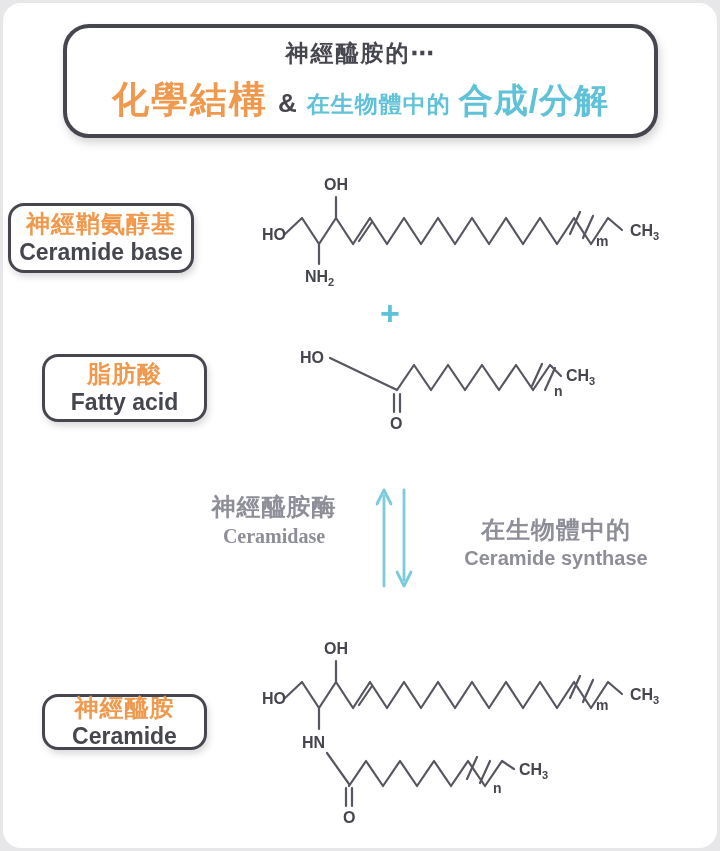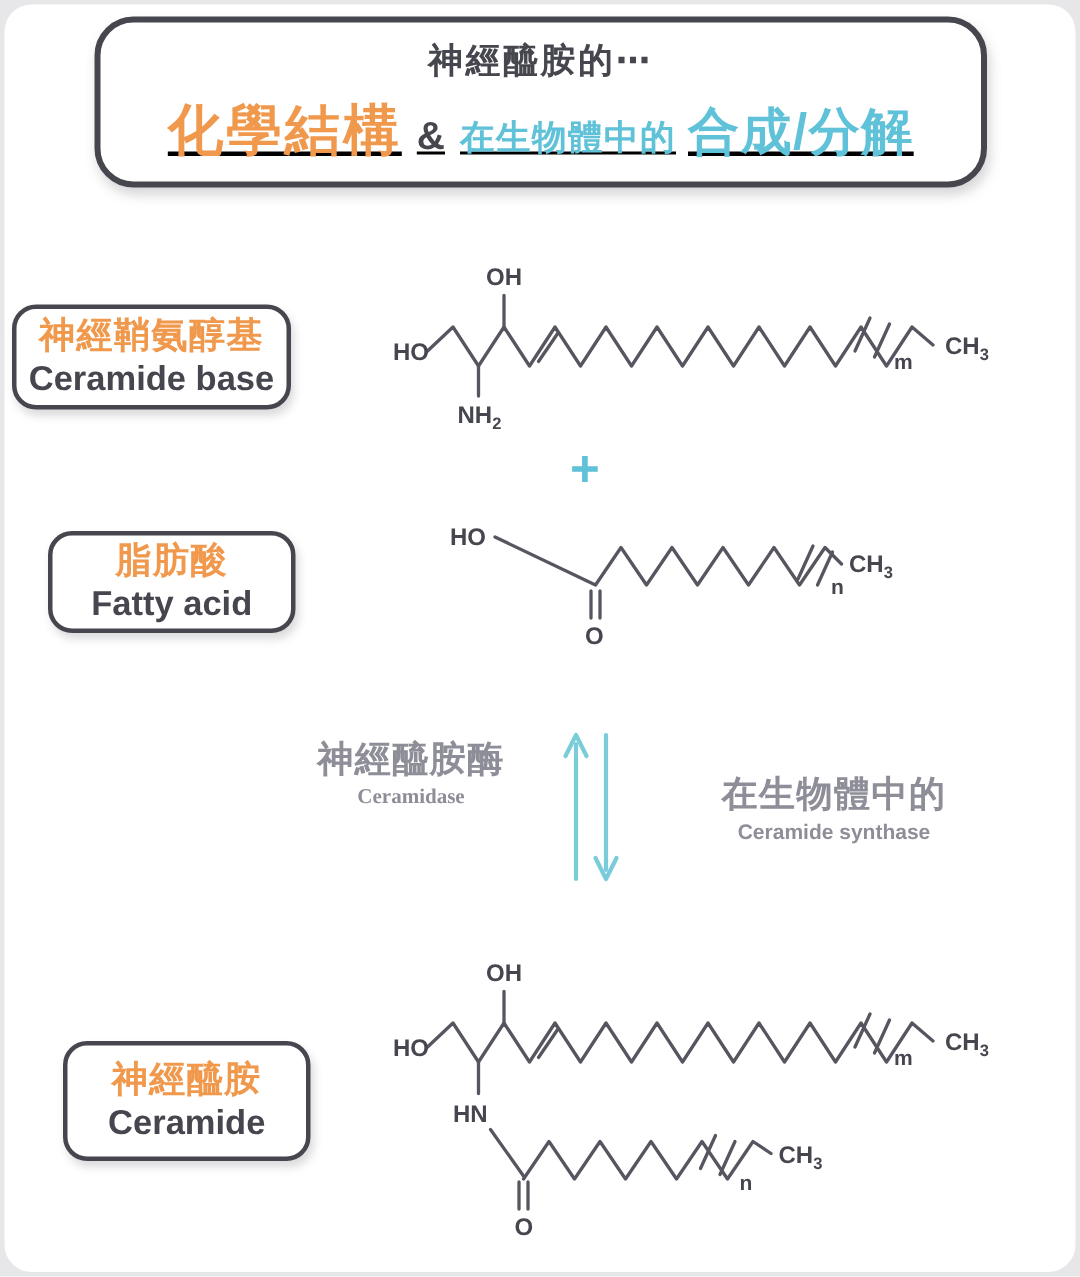--- a/index.html
+++ b/index.html
@@ -9,67 +9,67 @@
     font-family:"Liberation Sans","DejaVu Sans",sans-serif;
     overflow:hidden;
   }
   .stage{position:relative;width:720px;height:851px;}
   .panel{
     position:absolute;left:3px;top:3px;right:3px;bottom:3px;
     background:#ffffff;border-radius:18px;
   }
   
   .title-box{
-    position:absolute;left:63px;top:11px;width:595px;height:114px;
+    position:absolute;left:63px;top:24px;width:595px;height:114px;
     background:#fff;border:4px solid #46464f;border-radius:26px;
     box-shadow:2px 5px 8px rgba(90,90,100,.25);
     box-sizing:border-box;
     display:flex;flex-direction:column;align-items:center;justify-content:center;
     gap:6px;
   }
   .title-line1{font-size:23px;font-weight:bold;color:#46464f;letter-spacing:2px;}
-  .title-line2{display:flex;align-items:baseline;gap:8px;text-decoration:underline;}
+  .title-line2{display:flex;align-items:baseline;gap:8px;}
   .t-structure{font-size:37px;font-weight:bold;color:#f0994d;letter-spacing:2px;}
   .t-amp{font-size:26px;font-weight:bold;color:#46464f;padding:0 2px;}
   .t-invivo{font-size:23px;font-weight:bold;color:#5fc2d8;letter-spacing:1px;}
   .t-synth{font-size:34px;font-weight:bold;color:#5fc2d8;letter-spacing:1px;}
   
   .label-box{
     position:absolute;background:#fff;border:3.5px solid #46464f;border-radius:16px;
     box-shadow:2px 4px 6px rgba(90,90,100,.22);
     box-sizing:border-box;
     display:flex;flex-direction:column;align-items:center;justify-content:center;
     line-height:1.2;
   }
   .label-zh{font-size:24px;font-weight:bold;color:#f0994d;letter-spacing:1px;}
   .label-en{font-size:23px;font-weight:bold;color:#46464f;}
   #box-sphingoid{left:8px;top:203px;width:186px;height:70px;}
-  #box-fatty{left:32px;top:354px;width:165px;height:68px;}
-  #box-ceramide{left:42px;top:694px;width:165px;height:80px;}
+  #box-fatty{left:42px;top:354px;width:165px;height:68px;}
+  #box-ceramide{left:42px;top:694px;width:165px;height:56px;}
   
   .chem{position:absolute;}
   .bond line,.bond polyline{
     fill:none;stroke:#565660;stroke-width:2.2;
     stroke-linecap:round;stroke-linejoin:round;
   }
   .atom{font-family:"Liberation Sans","DejaVu Sans",sans-serif;
         font-size:16px;font-weight:600;fill:#46464f;}
   .sub{font-size:11px;}
   .idx{font-family:"Liberation Sans","DejaVu Sans",sans-serif;
        font-size:14px;font-weight:600;fill:#46464f;}
   
   .plus{
     position:absolute;left:370px;top:294px;width:40px;
     text-align:center;font-size:34px;font-weight:bold;color:#5fc2d8;
   }
   .rxn-label{
     position:absolute;text-align:center;color:#8e8e99;font-weight:bold;line-height:1.3;
   }
   .rxn-zh{font-size:24px;letter-spacing:1px;}
-  .rxn-en{font-size:14px;}
+  .rxn-en{font-size:20px;}
   #rxn-left{left:158px;top:492px;width:232px;font-family:Liberation Serif, serif;}
   #rxn-right{left:428px;top:514px;width:256px;}
   .arrows{position:absolute;left:368px;top:482px;}
   .arrows line,.arrows polyline{
     fill:none;stroke:#7accdb;stroke-width:2.8;stroke-linecap:round;stroke-linejoin:round;
   }
 </style>
 </head>
 <body>
 

